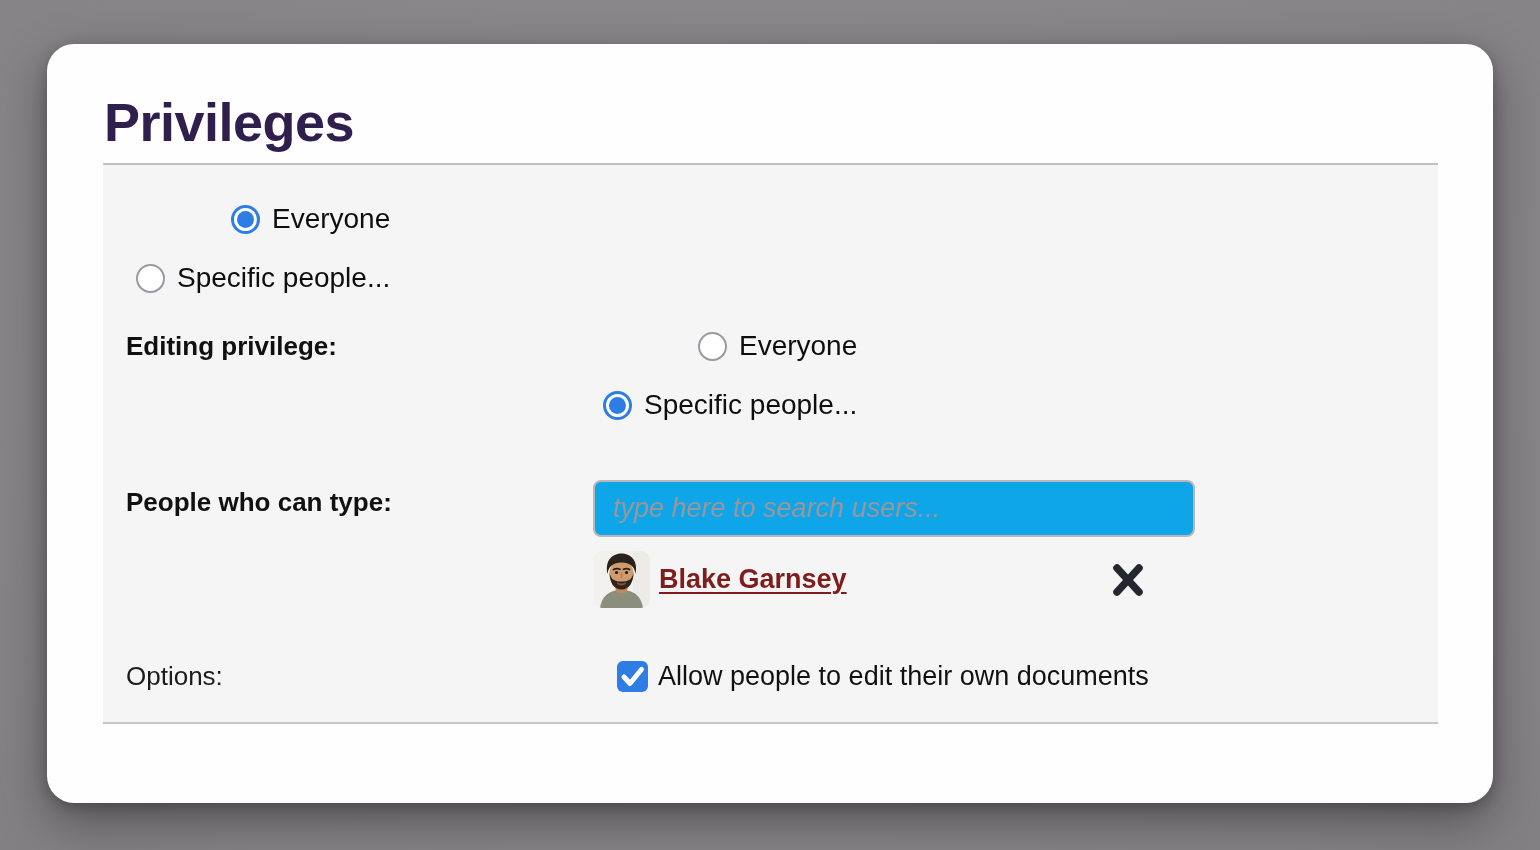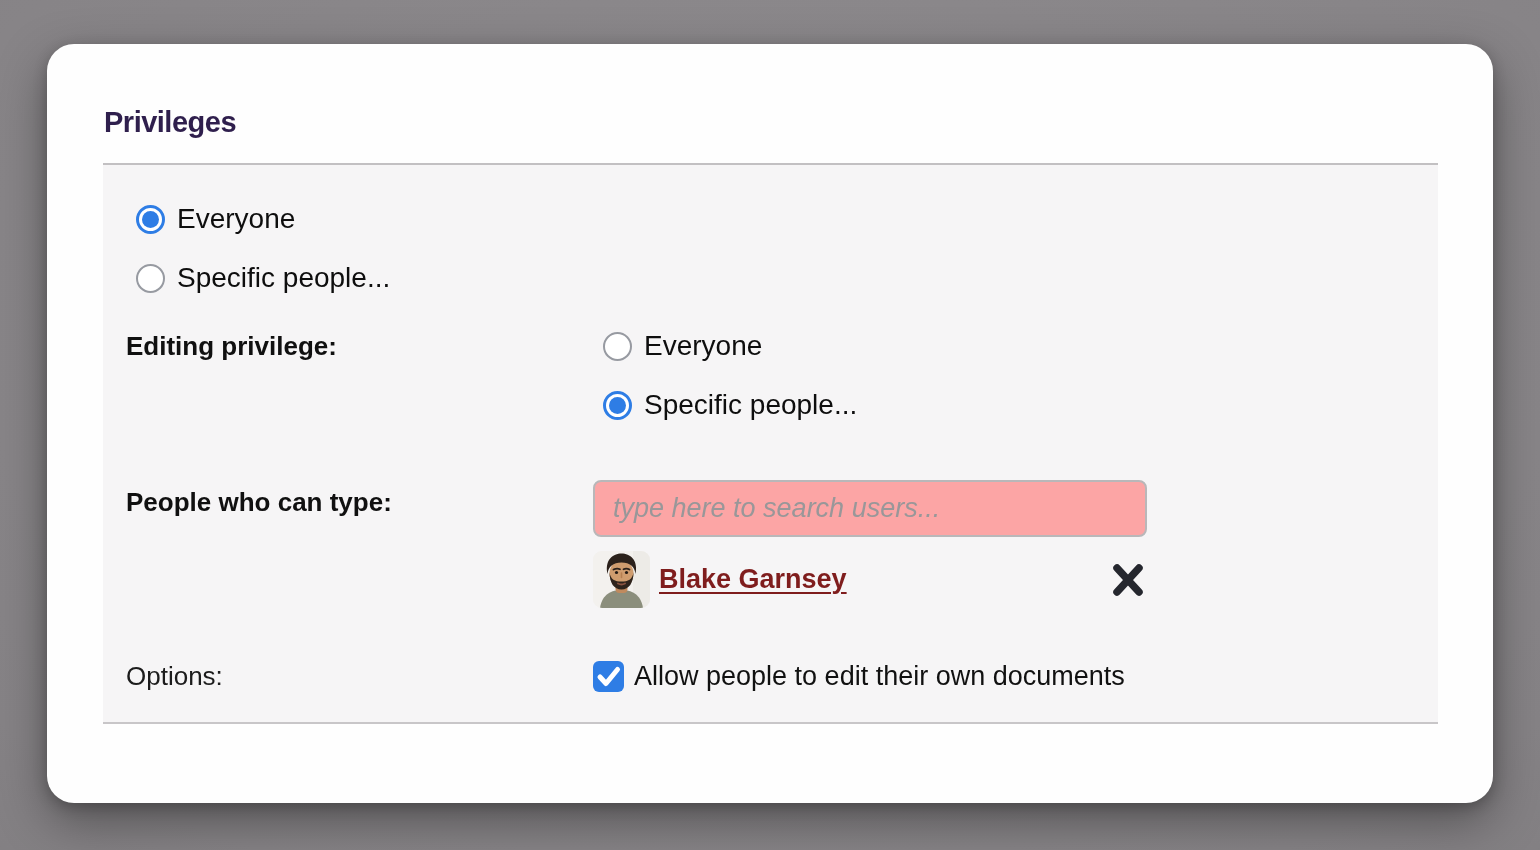--- a/index.html
+++ b/index.html
@@ -13,21 +13,21 @@
   .card {
     position: absolute;
     left: 47px; top: 44px;
     width: 1446px; height: 759px;
     background: #fefefe;
     border-radius: 27px;
     box-shadow: 0 18px 50px rgba(0,0,0,0.38), 0 4px 14px rgba(0,0,0,0.22);
   }
   .page-title {
     padding: 54px 57px 0 57px;
-    font-size: 29px;
+    font-size: 54px;
     line-height: 48px;
     font-weight: bold;
     letter-spacing: -0.5px;
     color: #2f1f4d;
   }
   .panel {
     margin: 17px 55px 0 56px;
     background: #f6f5f6;
     border-top: 2px solid #c2c0c2;
     border-bottom: 2px solid #c8c6c8;
@@ -39,21 +39,21 @@
     flex: none;
     font-size: 26px;
     font-weight: bold;
     color: #101010;
     line-height: 44px;
   }
   .row-label.normal { font-weight: normal; color: #1c1c1c; line-height: 31px; }
 
   
   .radio-group { margin-left: 10px; }
-  .radio-option { display: flex; align-items: center; height: 44px; cursor: pointer; }
+  .radio-option { display: flex; align-items: center; height: 44px; cursor: pointer; justify-content: flex-end; }
   .radio-option + .radio-option { margin-top: 15px; }
   .radio {
     width: 29px; height: 29px; flex: none;
     border-radius: 50%;
     background: #ffffff;
     border: 2px solid #979aa1;
     position: relative;
   }
   .radio.selected { border: 3px solid #2e7de5; }
   .radio.selected::after {
@@ -64,24 +64,24 @@
   }
   .radio-text { font-size: 28px; color: #0e0e0e; margin-left: 12px; }
 
   .row-editing { margin-top: 24px; }
   .row-people  { margin-top: 53px; }
   .row-options { margin-top: 53px; align-items: flex-end; }
 
   
   .people-col { display: flex; flex-direction: column; }
   .search-input {
-    width: 554px; height: 57px;
+    width: 602px; height: 57px;
     border: 2px solid #b9b7b9;
     border-radius: 8px;
-    background: #fca5a5;
+    background: #0ea5e9;
     font-family: "Liberation Sans", sans-serif;
     font-size: 27px;
     color: #333333;
     padding: 0 18px;
     outline: none;
   }
   .search-input::placeholder { font-style: italic; color: #999799; }
   .user-row {
     margin-top: 14px;
     width: 554px; height: 57px;
@@ -105,21 +105,21 @@
   }
   .remove-btn {
     margin-left: auto;
     width: 38px; height: 38px;
     background: none; border: none;
     cursor: pointer;
     display: flex; align-items: center; justify-content: center;
   }
 
   
-  .checkbox-row { display: flex; align-items: center; margin-left: 0; cursor: pointer; }
+  .checkbox-row { display: flex; align-items: center; margin-left: 24px; cursor: pointer; }
   .checkbox {
     width: 31px; height: 31px; flex: none;
     border-radius: 6px;
     background: #2e7de5;
     display: flex; align-items: center; justify-content: center;
   }
   .checkbox-text { font-size: 27px; color: #111111; margin-left: 10px; }
 </style>
 </head>
 <body>

